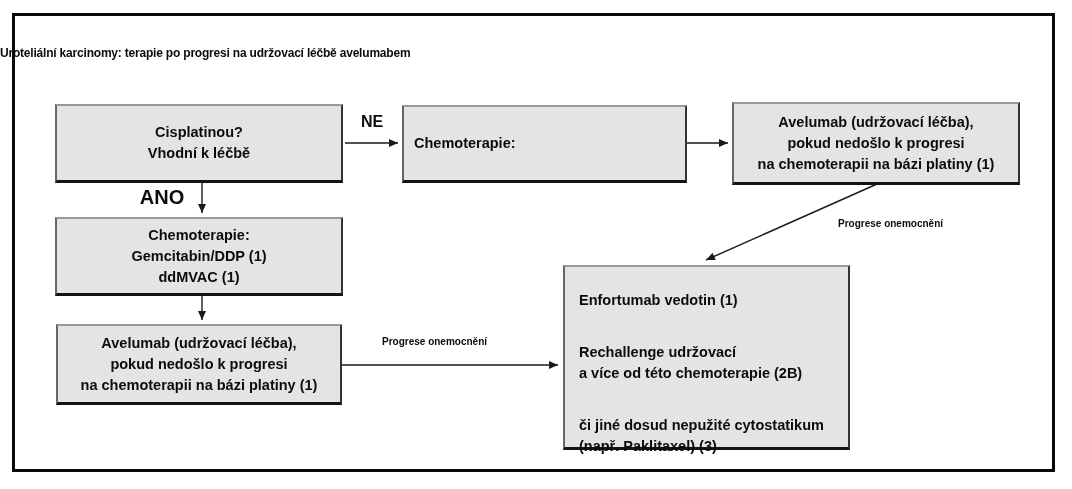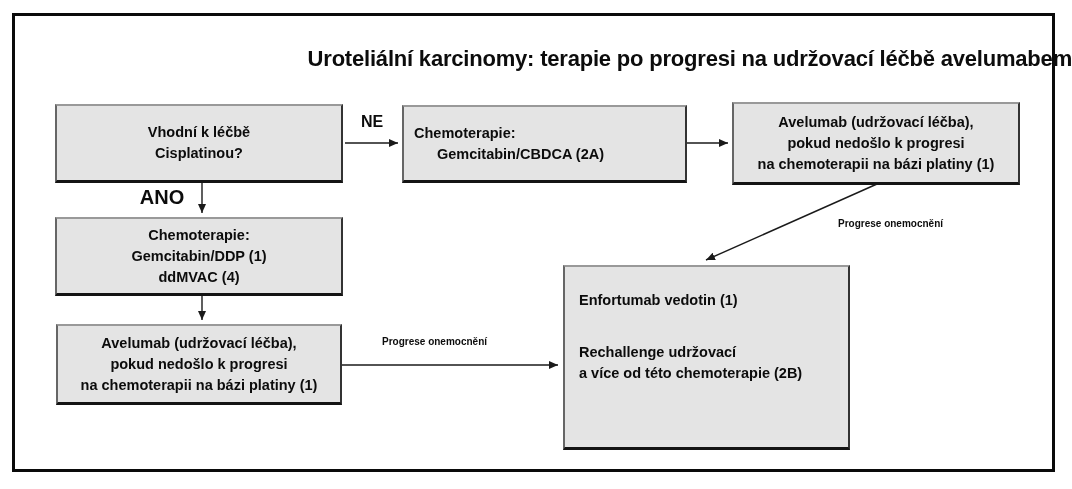--- a/index.html
+++ b/index.html
@@ -18,22 +18,22 @@
     left: 12px; top: 13px;
     width: 1043px; height: 459px;
     border: 3px solid #0a0a0a;
     box-sizing: border-box;
     background: #ffffff;
   }
   .title {
     position: absolute;
     left: 0; right: 0;
     top: 46px;
-    text-align: right;
-    font-size: 22px;
+    text-align: left;
+    font-size: 12px;
     letter-spacing: -0.2px;
     white-space: nowrap;
     z-index: 3;
   }
   .arrows {
     position: absolute;
     left: 0; top: 0;
     width: 1072px; height: 489px;
     z-index: 1;
   }
@@ -91,54 +91,57 @@
     </defs>
     <line x1="345" y1="143" x2="398" y2="143" stroke="#1a1a1a" stroke-width="1.4" marker-end="url(#ah)"></line>
     <line x1="687" y1="143" x2="728" y2="143" stroke="#1a1a1a" stroke-width="1.4" marker-end="url(#ah)"></line>
     <line x1="202" y1="183" x2="202" y2="213" stroke="#1a1a1a" stroke-width="1.4" marker-end="url(#ah)"></line>
     <line x1="202" y1="296" x2="202" y2="320" stroke="#1a1a1a" stroke-width="1.4" marker-end="url(#ah)"></line>
     <line x1="342" y1="365" x2="558" y2="365" stroke="#1a1a1a" stroke-width="1.4" marker-end="url(#ah)"></line>
     <line x1="877" y1="184" x2="706" y2="260" stroke="#1a1a1a" stroke-width="1.4" marker-end="url(#ah)"></line>
   </svg>
 
   <div class="box box-cisplatin">
+    <div>Cisplatinou?</div>
     <div>Vhodní k léčbě</div>
-    <div>Cisplatinou?</div>
   </div>
 
   <div class="box box-chemo-ne">
     <div>Chemoterapie:</div>
-    <div class="indent">Gemcitabin/CBDCA (2A)</div>
   </div>
 
   <div class="box box-avelumab-top">
     <div>Avelumab (udržovací léčba),</div>
     <div>pokud nedošlo k progresi</div>
     <div>na chemoterapii na bázi platiny (1)</div>
   </div>
 
   <div class="box box-chemo-ano">
     <div>Chemoterapie:</div>
     <div>Gemcitabin/DDP (1)</div>
-    <div>ddMVAC (4)</div>
+    <div>ddMVAC (1)</div>
   </div>
 
   <div class="box box-avelumab-left">
     <div>Avelumab (udržovací léčba),</div>
     <div>pokud nedošlo k progresi</div>
     <div>na chemoterapii na bázi platiny (1)</div>
   </div>
 
   <div class="box box-post">
     <div class="para">
       <div>Enfortumab vedotin (1)</div>
     </div>
     <div class="para">
       <div>Rechallenge udržovací</div>
       <div>a více od této chemoterapie (2B)</div>
     </div>
+    <div class="para">
+      <div>či jiné dosud nepužité cytostatikum</div>
+      <div>(např. Paklitaxel) (3)</div>
+    </div>
   </div>
 
   <div class="edge-label lbl-ne">NE</div>
   <div class="edge-label lbl-ano">ANO</div>
   <div class="edge-label lbl-prog-top">Progrese onemocnění</div>
   <div class="edge-label lbl-prog-left">Progrese onemocnění</div>
 </div>
 
 </body></html>

